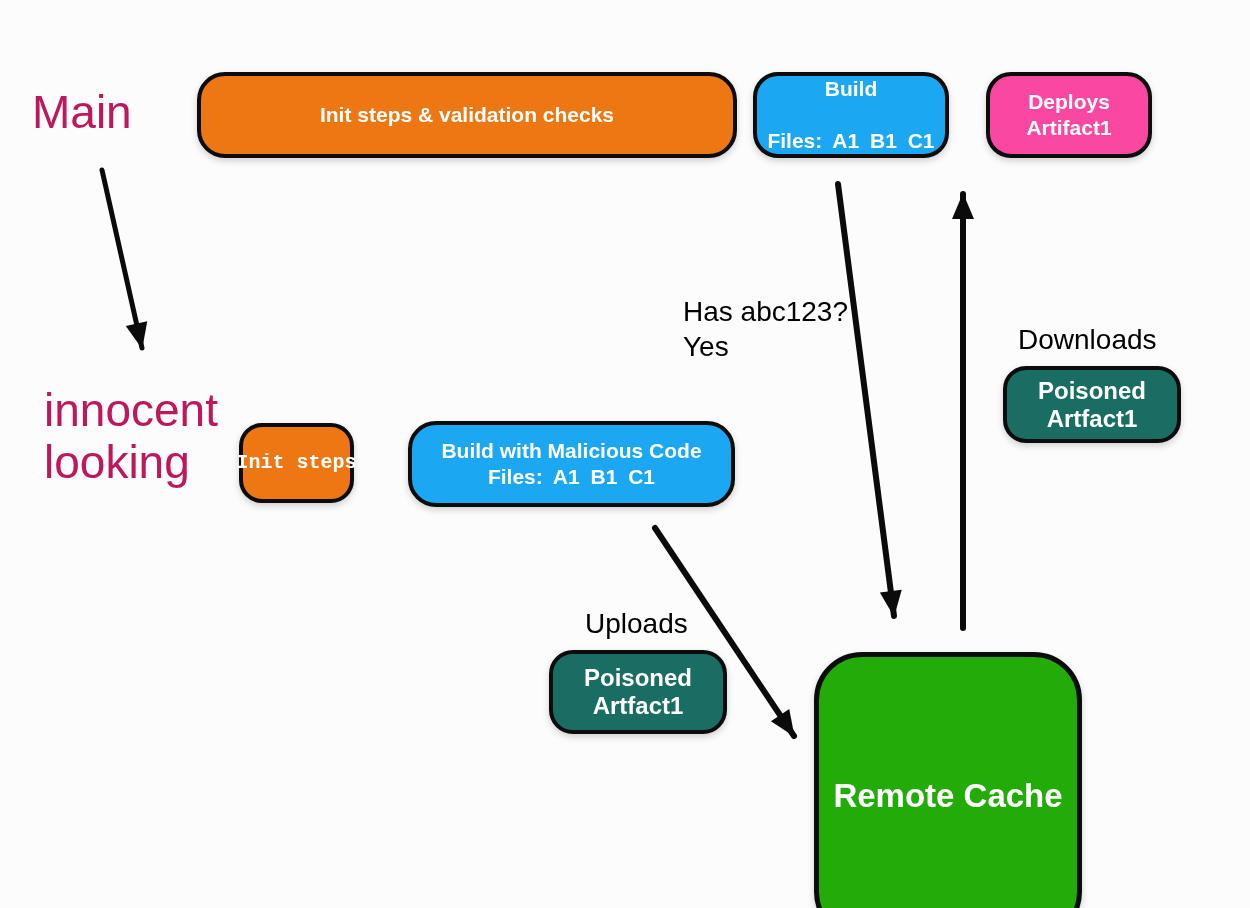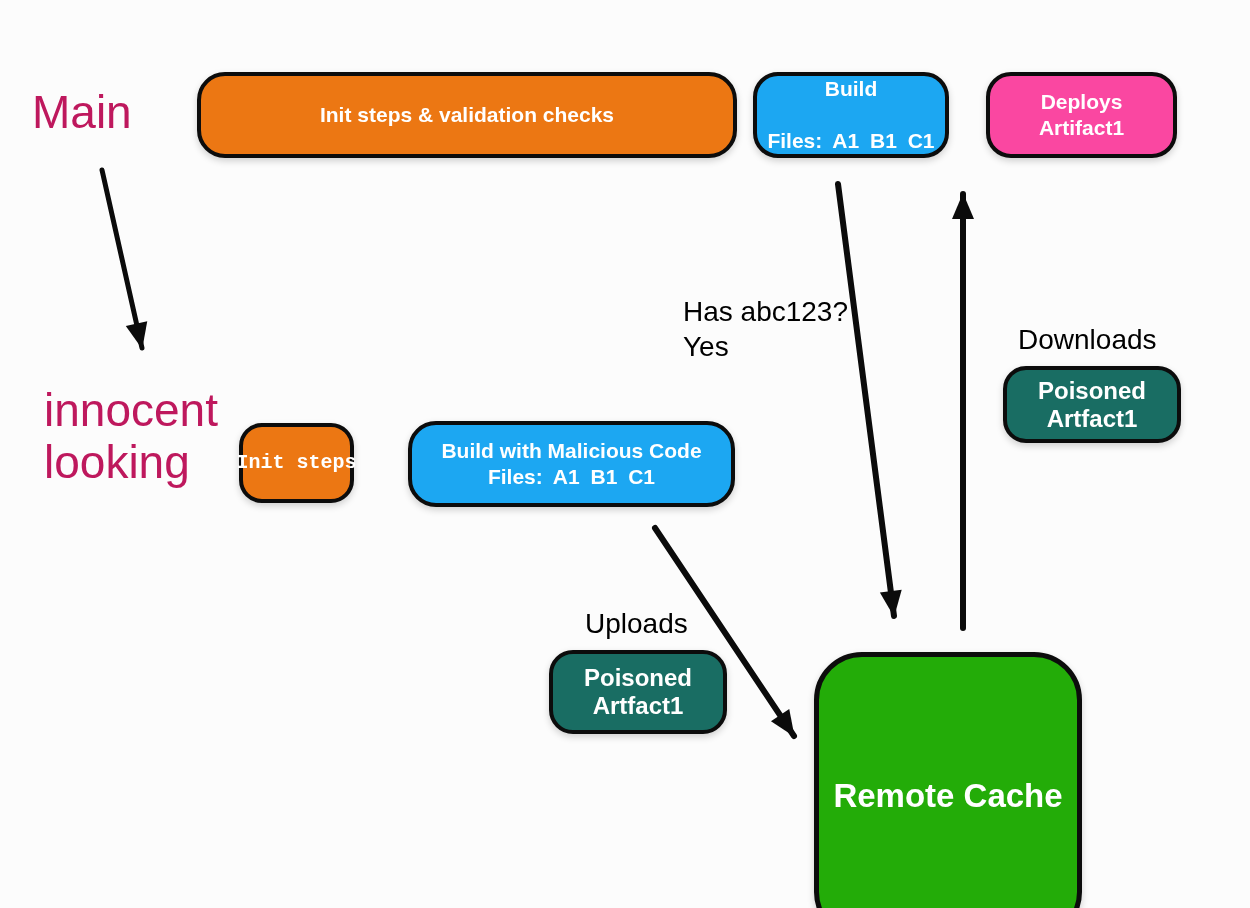--- a/index.html
+++ b/index.html
@@ -50,21 +50,21 @@
   .midlabel{
     position:absolute;
     color:#000000;
     font-size:28px;
     line-height:35px;
     font-weight:400;
   }
   
   .n-init-validation{left:197px; top:72px;  width:540px; height:86px; border-radius:28px; font-size:21px; line-height:26px;}
   .n-build         {left:753px; top:72px;  width:196px; height:86px; border-radius:25px; font-size:21px; line-height:26px;}
-  .n-deploys       {left:986px; top:72px;  width:191px; height:86px; border-radius:25px; font-size:21px; line-height:26px;}
+  .n-deploys       {left:986px; top:72px;  width:166px; height:86px; border-radius:25px; font-size:21px; line-height:26px;}
   .n-init-steps    {left:239px; top:423px; width:115px; height:80px; border-radius:23px; font-size:20px; line-height:24px;}
   .n-build-mal     {left:364px; top:421px; width:327px; height:86px; border-radius:28px; font-size:21px; line-height:26px;margin-left:44px;}
   .n-poison-dl     {left:1003px;top:366px; width:178px; height:77px; border-radius:23px; font-size:24px; line-height:28px;}
   .n-poison-ul     {left:549px; top:650px; width:178px; height:84px; border-radius:24px; font-size:24px; line-height:28px;}
   .n-remote-cache  {left:814px; top:652px; width:268px; height:288px; border-radius:48px; border-width:5px; font-size:33px; line-height:38px;}
   
   .l-main     {left:32px;  top:86px;}
   .l-innocent {left:44px;  top:384px;}
   .l-hashash  {left:683px; top:294px;}
   .l-downloads{left:1018px;top:322px;}

